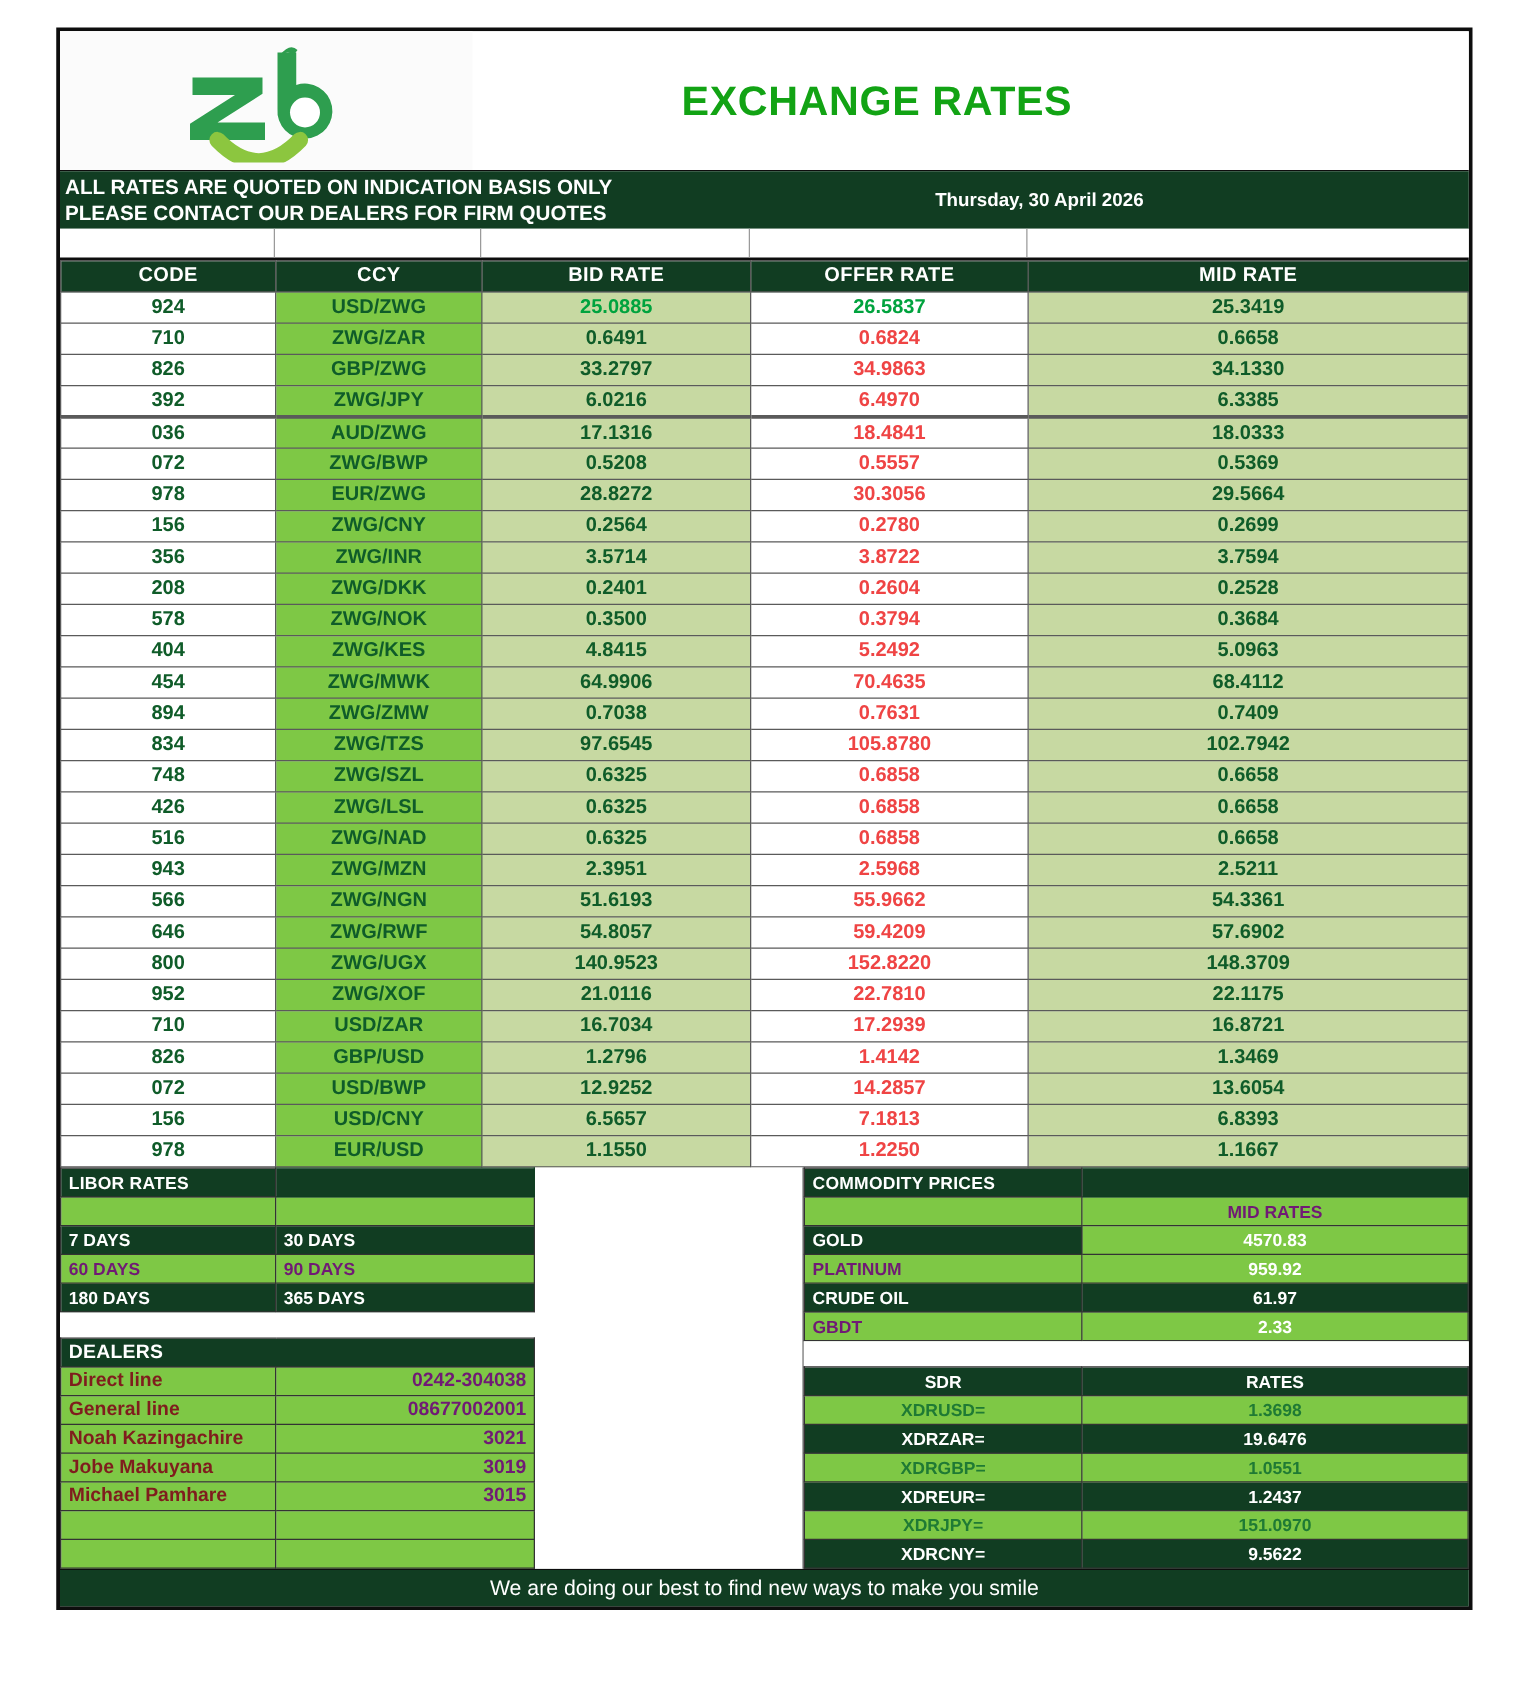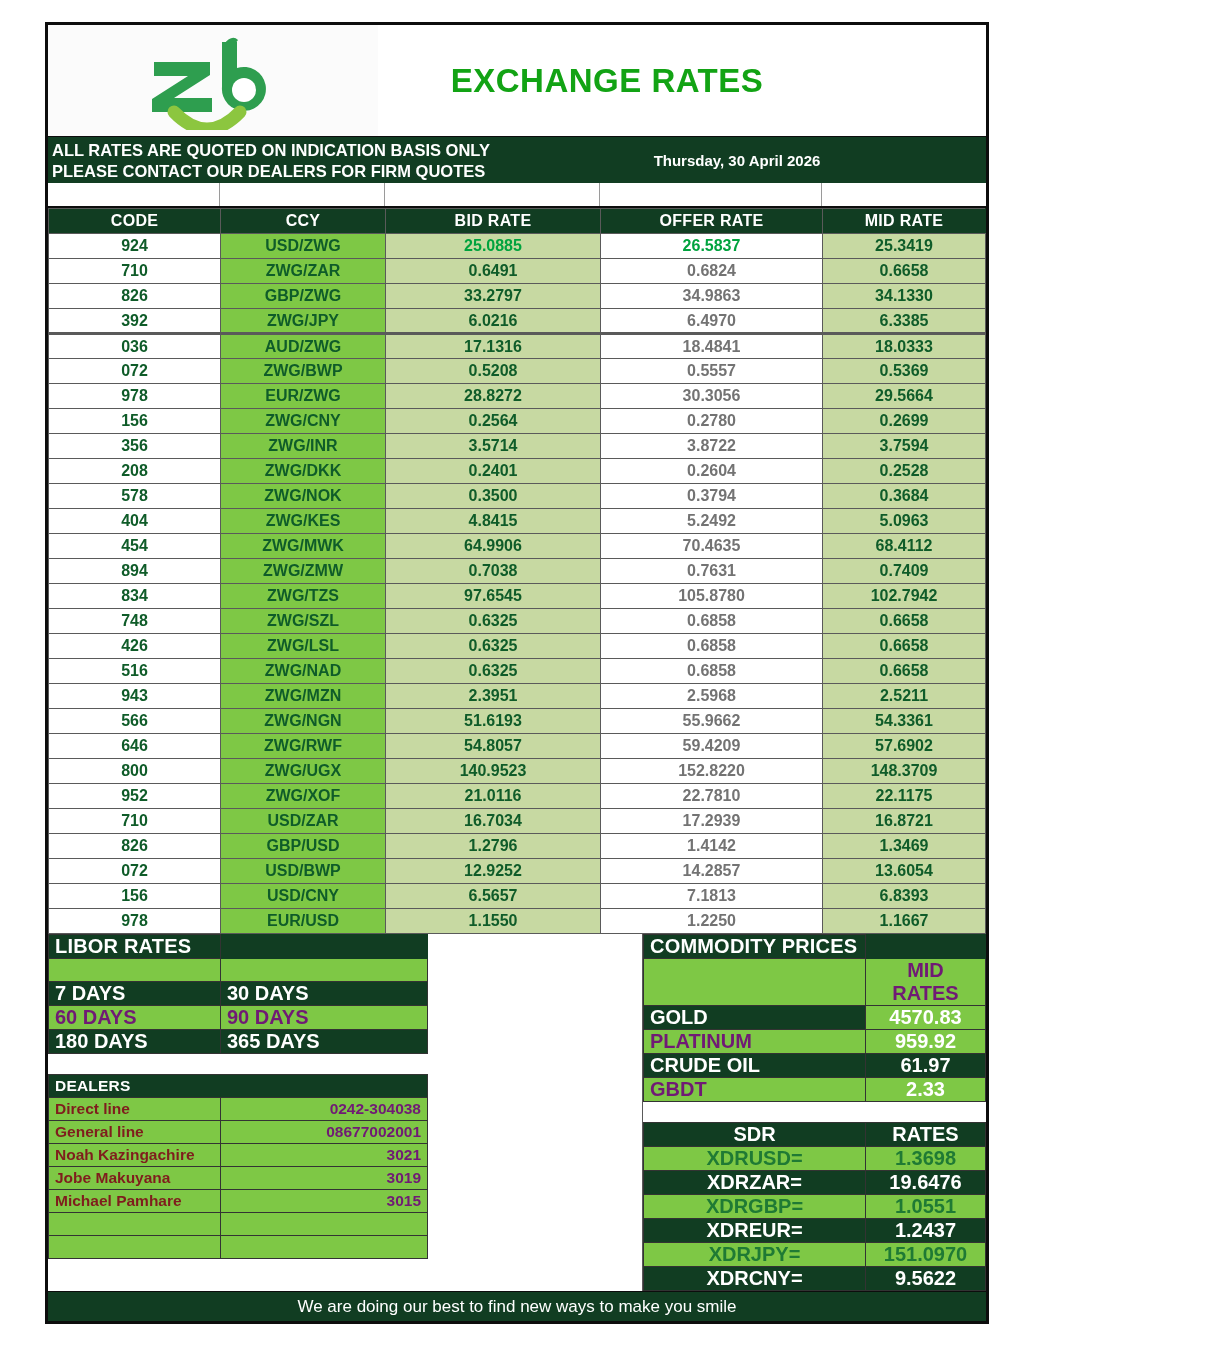--- a/index.html
+++ b/index.html
@@ -8,21 +8,21 @@
     background: #ffffff;
     font-family: "Liberation Sans", sans-serif;
   }
   #page {
     width: 1223px; height: 1352px;
     position: relative;
     background: #ffffff;
     padding: 22px 45px 0 45px;
   }
   #sheet {
-    width: 944px;
+    width: 1133px;
     border: 3px solid #0d0d0d;
     background: #ffffff;
   }
 
   
   .banner {
     display: flex; align-items: stretch;
     height: 112px;
     background: #ffffff;
     border-bottom: 1px solid #0d0d0d;
@@ -82,36 +82,36 @@
     background: #113d22; color: #fff;
     height: 28px; font-size: 17px;
     border-color: #113d22;
     border-right: 1px solid #7b8f82;
     letter-spacing: .3px;
   }
   thead th:last-child { border-right: 1px solid #113d22; }
   td.code { background: #ffffff; color: #0f5c29; }
   td.ccy  { background: #7ec845; color: #0f5c29; }
   td.bid  { background: #c7d9a2; color: #0f5c29; }
-  td.offer{ background: #ffffff; color: #737373; }
+  td.offer{ background: #ffffff; color: #ef4444; }
   td.mid  { background: #c7d9a2; color: #0f5c29; }
   tr.hl td.bid, tr.hl td.offer { color: #00a33e; }
   tr.gap td { border-top: 3px solid #5a5a5a; }
 
   
   .midband { display: flex; width: 100%; }
   .col-left  { width: 380px; }
   .col-space { width: 215px; background: #ffffff; border-right:1px solid #5a5a5a; }
   .col-right { flex: 1; }
 
   .blk { width: 100%; border-collapse: collapse; table-layout: fixed; }
   .blk td {
     border: 1px solid #333333;
     height: 23px; padding: 0 6px;
-    font-size: 20px; font-weight: bold;
+    font-size: 14px; font-weight: bold;
     font-family: "Liberation Sans", sans-serif;
   }
   .sechead { background:#113d22; color:#ffffff; font-size:18px; letter-spacing:.2px; }
   .sechead.plain { border-color:#113d22; }
   .lt  { background:#7ec845; color:#701a75; }
   .dk  { background:#113d22; color:#ffffff; }
   .ctr { text-align:center; }
   .rgt { text-align:right; }
 
   

